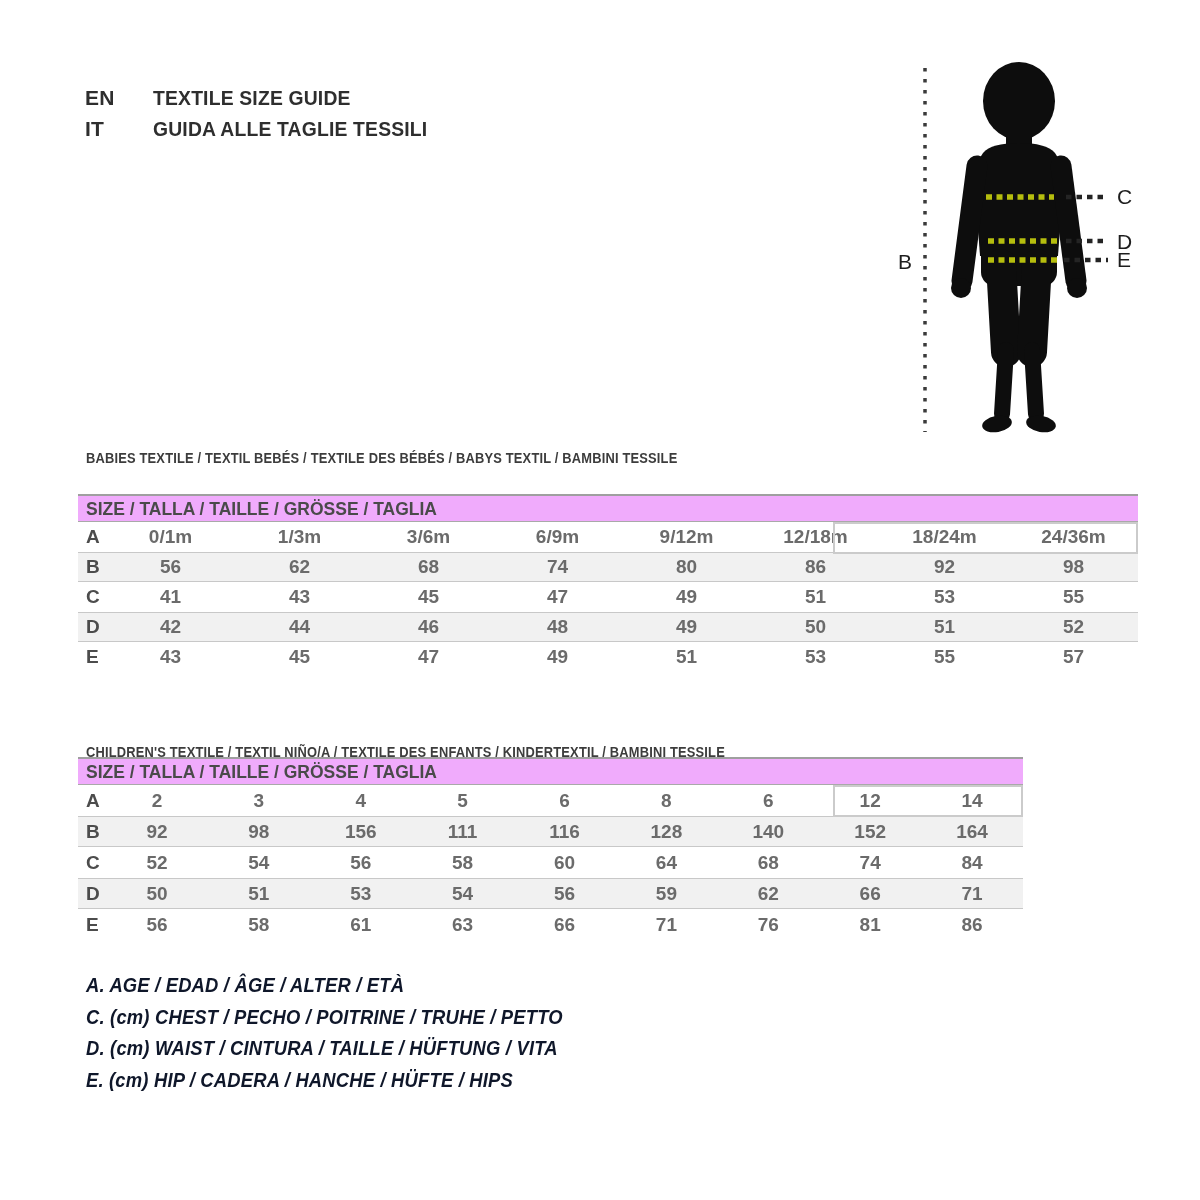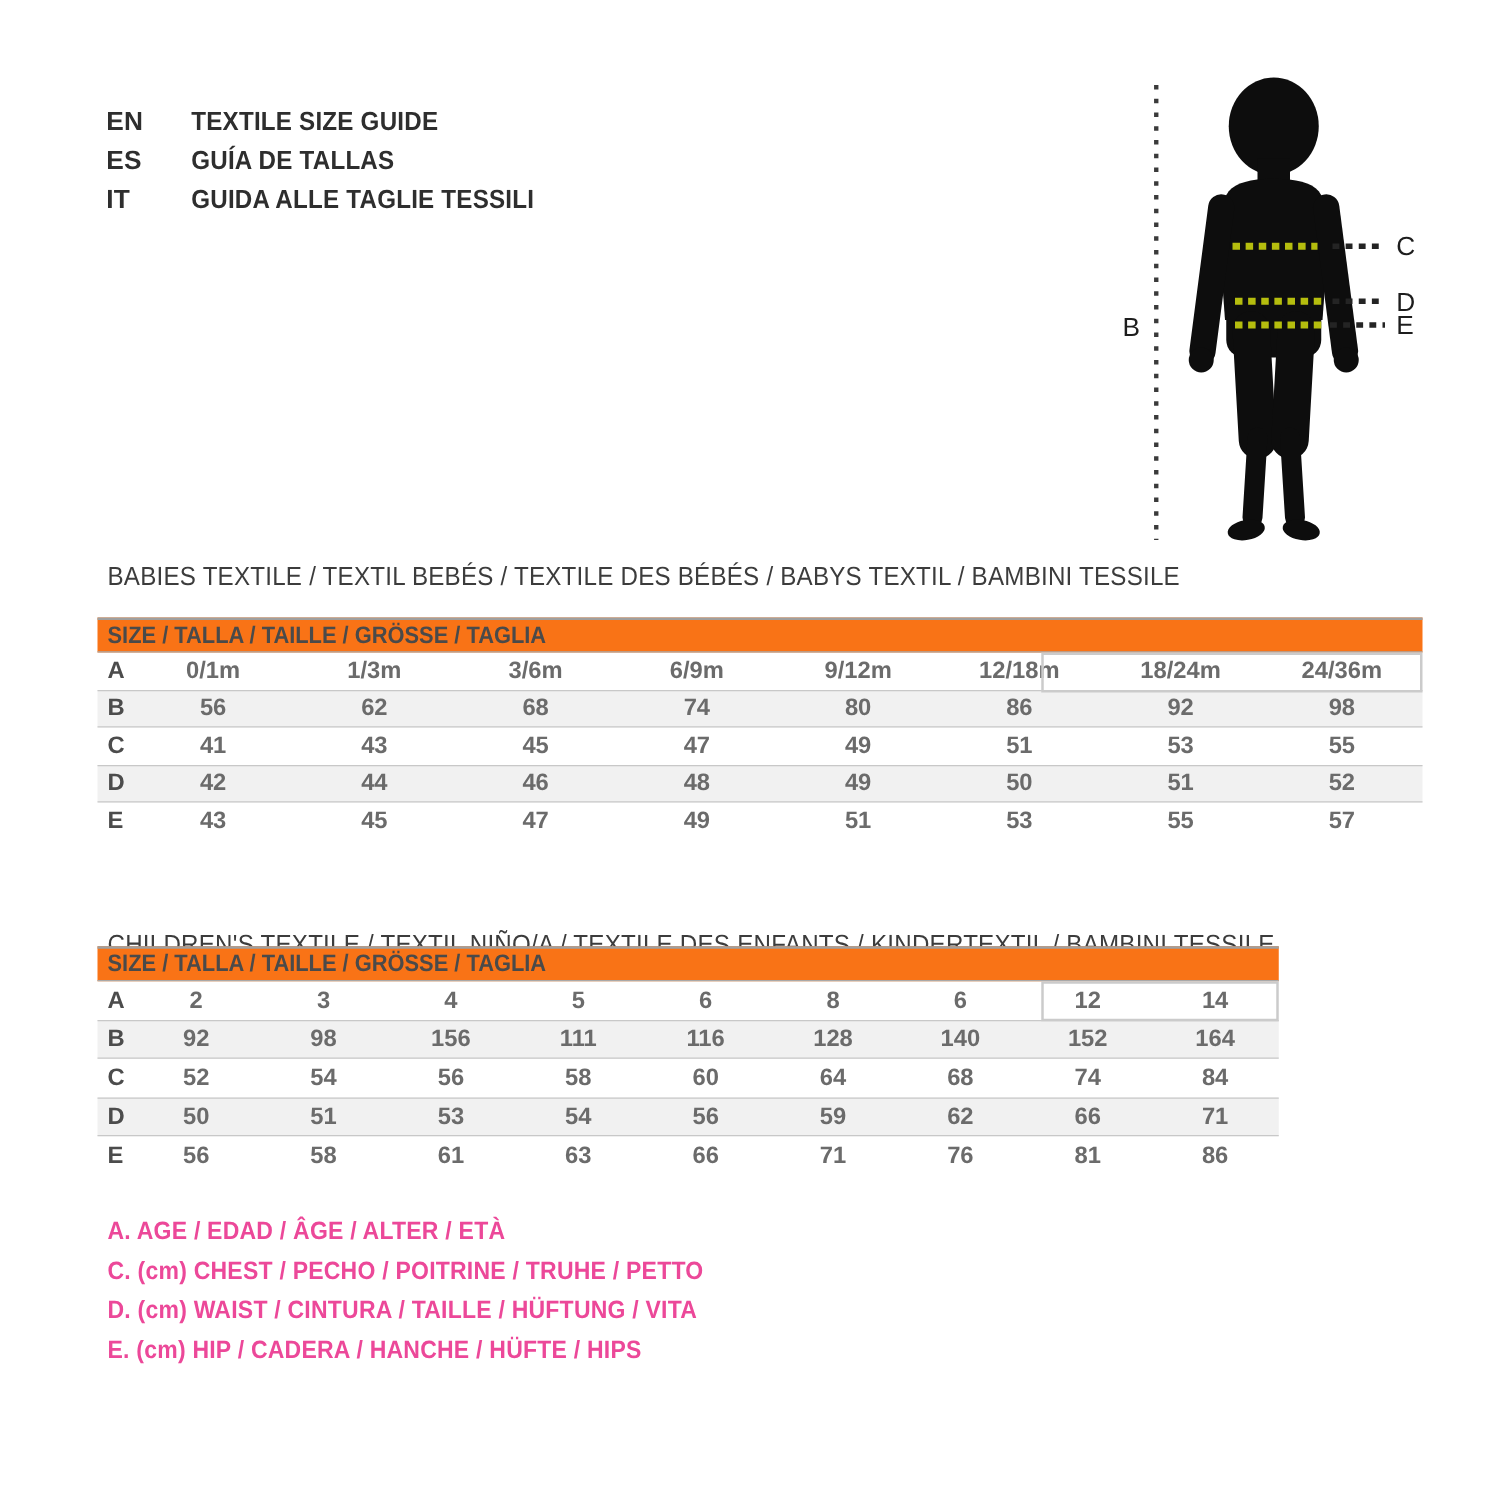--- a/index.html
+++ b/index.html
@@ -7,56 +7,52 @@
   .page{position:absolute;left:0;top:0;width:1200px;height:1200px;background:#fff;overflow:hidden;}
 
   .cond{display:inline-block;transform:scaleX(.92);transform-origin:0 50%;white-space:nowrap;}
 
   
   .lang{position:absolute;left:85px;top:82px;}
   .lang-row{display:flex;height:31px;align-items:center;font-weight:700;font-size:21px;color:#2e2e2e;letter-spacing:.2px;}
   .lang-code{width:68px;flex:0 0 68px;}
 
   
-  .section-heading{position:absolute;left:86px;font-weight:400;font-size:21px;color:#3c3c3c;letter-spacing:.2px;}
+  .section-heading{position:absolute;left:86px;font-weight:700;font-size:14px;color:#3c3c3c;letter-spacing:.2px;}
 
   
   .size-table{position:absolute;left:78px;}
-  .size-table .bar{height:28px;background:#f97316;border-top:2px solid #9f9f9f;border-bottom:1px solid #a9a9a9;
+  .size-table .bar{height:28px;background:#f0abfc;border-top:2px solid #9f9f9f;border-bottom:1px solid #a9a9a9;
     display:flex;align-items:center;padding-left:8px;box-sizing:border-box;
     font-size:19px;font-weight:700;color:#4a4a4a;}
   .trow{display:flex;align-items:center;box-sizing:border-box;}
   .trow.shade{background:#f1f1f1;border-top:1px solid #c8c8c8;border-bottom:1px solid #c8c8c8;}
   .cell-letter{flex:0 0 28px;width:28px;padding-left:8px;box-sizing:border-box;font-size:19px;font-weight:700;color:#4c4c4c;}
   .cell{flex:1 1 0;text-align:center;font-size:19px;font-weight:700;color:#6b6b6b;}
   .babies-table .trow{height:30px;}
   .children-table .trow{height:31px;}
   .hl-box{position:absolute;border:2px solid #cbcbcb;box-sizing:border-box;background:transparent;pointer-events:none;}
 
   
   .legend{position:absolute;left:86px;top:970px;}
-  .legend-row{height:31.5px;display:flex;align-items:center;font-weight:700;font-size:20px;color:#ec4899;letter-spacing:.2px;}
+  .legend-row{height:31.5px;display:flex;align-items:center;font-weight:700;font-size:20px;color:#0f172a;letter-spacing:.2px;font-style:italic;}
 
   
   .figure-svg{position:absolute;left:880px;top:50px;}
   .figure-svg text{font-family:"Liberation Sans","DejaVu Sans",sans-serif;font-weight:500;}
 </style>
 </head>
 <body>
 
 <div class="page">
 
   <div class="lang">
     <div class="lang-row">
       <span class="lang-code">EN</span>
       <span class="cond">TEXTILE SIZE GUIDE</span>
-    </div>
-    <div class="lang-row">
-      <span class="lang-code">ES</span>
-      <span class="cond">GUÍA DE TALLAS</span>
     </div>
     <div class="lang-row">
       <span class="lang-code">IT</span>
       <span class="cond">GUIDA ALLE TAGLIE TESSILI</span>
     </div>
   </div>
 
   <svg class="figure-svg" width="320" height="400" viewBox="880 50 320 400">
 
     <line x1="925" y1="68" x2="925" y2="432" stroke="#3a3a3a" stroke-width="3.5" stroke-dasharray="3.5 7.5"></line>

